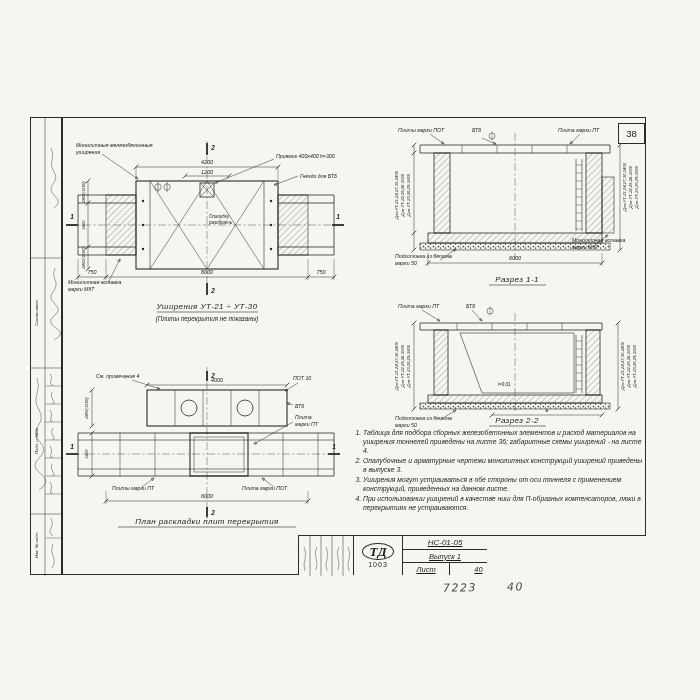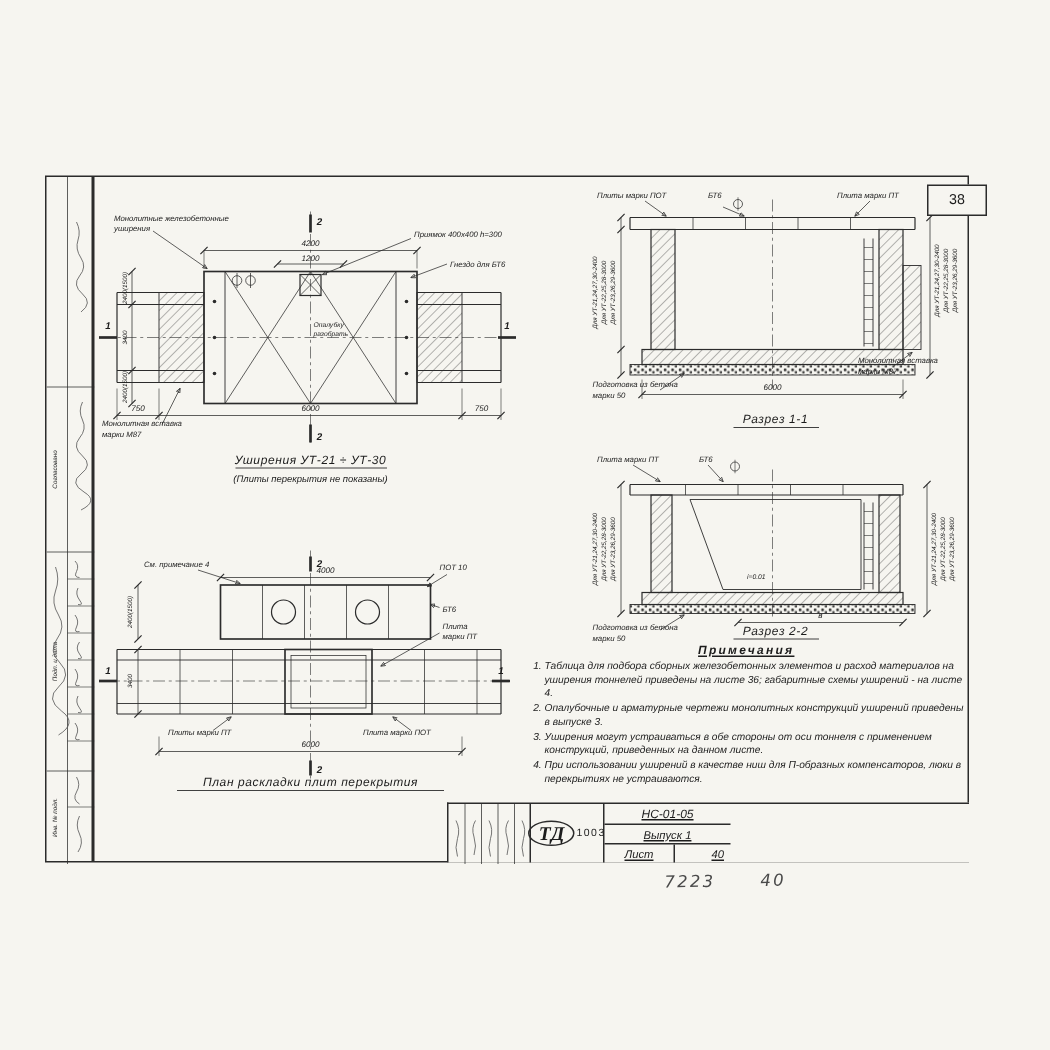--- a/index.html
+++ b/index.html
@@ -1,19 +1,19 @@
 <!DOCTYPE html>
 <html><head>
 <meta charset="utf-8">
 <style>
   html,body{margin:0;padding:0;background:#e8e7e2;}
   .sheet{position:relative;width:700px;height:700px;background:#f6f5f0;font-family:"Liberation Sans",sans-serif;overflow:hidden;}
   .frame{position:absolute;left:62px;top:117px;width:584px;height:458px;border:1.6px solid #2b2b2b;box-sizing:border-box;}
   svg.draw{position:absolute;left:62px;top:117px;}
-  .corner-box{position:absolute;left:618px;top:123px;width:40px;height:21px;border:1.1px solid #2b2b2b;box-sizing:border-box;display:flex;align-items:center;justify-content:center;font-size:9.5px;color:#1c1c1c;background:#f6f5f0;z-index:3;}
+  .corner-box{position:absolute;left:618px;top:123px;width:27px;height:21px;border:1.1px solid #2b2b2b;box-sizing:border-box;display:flex;align-items:center;justify-content:center;font-size:9.5px;color:#1c1c1c;background:#f6f5f0;z-index:3;}
   .side-strip{position:absolute;left:30px;top:117px;width:32px;height:458px;border:1.1px solid #2b2b2b;box-sizing:border-box;}
   
   svg line,svg path,svg rect,svg circle{stroke:#2b2b2b;fill:none;stroke-linecap:butt;}
   svg text{stroke:none;fill:#1c1c1c;}
   .w1{stroke-width:1.1}.w8{stroke-width:.8}.w6{stroke-width:.6}.w5{stroke-width:.5}.w4{stroke-width:.4}
   .thick{stroke-width:1.8}
   .ax{stroke-dasharray:8 2.5 2 2.5}
   .dot{fill:#2b2b2b;stroke:none}
   .hat{fill:url(#hat)}
   .dts{fill:url(#dts)}
@@ -26,21 +26,21 @@
   .tt{font:italic 8px "Liberation Sans",sans-serif;text-anchor:middle;letter-spacing:.4px}
   .ts{font:italic 6.3px "Liberation Sans",sans-serif;text-anchor:middle}
   
   .notes{position:absolute;left:352px;top:429px;width:291px;color:#1c1c1c;z-index:2;}
   .notes-title{font:italic bold 8px "Liberation Sans",sans-serif;text-align:center;text-decoration:underline;letter-spacing:1.5px;margin-bottom:3px;}
   .notes ol{margin:0;padding-left:11px;font:italic 6.8px/1.3 "Liberation Sans",sans-serif;}
   .notes li{margin-bottom:1.5px;}
   
   .tblock{position:absolute;left:298px;top:535px;width:348px;height:40px;display:flex;border-left:1.3px solid #2b2b2b;border-top:1.3px solid #2b2b2b;box-sizing:border-box;background:#f6f5f0;color:#1c1c1c;z-index:2;}
   .tb-sign{width:54px;border-right:1px solid #2b2b2b;}
-  .tb-logo{width:48px;border-right:1px solid #2b2b2b;display:flex;flex-direction:row;align-items:center;justify-content:center;gap:1px;}
+  .tb-logo{width:48px;border-right:1px solid #2b2b2b;display:flex;flex-direction:column;align-items:center;justify-content:center;gap:1px;}
   .logo-mark{font:italic bold 13px "Liberation Serif",serif;border:1.2px solid #2b2b2b;border-radius:50%;padding:0 6px;line-height:15px;}
   .logo-num{font:7px "Liberation Sans",sans-serif;letter-spacing:1px;}
   .tb-title{flex:1;border-right:1px solid #2b2b2b;display:flex;align-items:center;justify-content:center;font:italic 9px "Liberation Sans",sans-serif;letter-spacing:.3px;text-align:center;}
   .tb-right{width:84px;display:flex;flex-direction:column;font:italic 7.5px "Liberation Sans",sans-serif;text-decoration:underline;}
   .tb-doc{height:13px;border-bottom:1px solid #2b2b2b;display:flex;align-items:center;justify-content:center;font-size:8px;}
   .tb-issue{height:12px;border-bottom:1px solid #2b2b2b;display:flex;align-items:center;justify-content:center;}
   .tb-sheet{flex:1;display:flex;gap:20px;}
   .tb-sheet-label{width:46px;border-right:1px solid #2b2b2b;display:flex;align-items:center;justify-content:center;}
   .tb-sheet-num{flex:1;display:flex;align-items:center;justify-content:center;}
   .hand{position:absolute;left:443px;top:581px;font:italic 11px "DejaVu Sans",sans-serif;color:#4a4a4a;letter-spacing:1.5px;transform:rotate(-1deg);white-space:pre;}
@@ -381,21 +381,20 @@
       <text class="tn" x="151" y="398">2</text>
       <text class="tn" x="10" y="332">1</text>
       <text class="tn" x="272" y="332">1</text>
       <text class="tt" x="145" y="407">План раскладки плит перекрытия</text>
     </g>
   </svg>
 
   <div class="corner-box">38</div>
 
   <div class="notes">
-    <div class="notes-title">Примечания</div>
     <ol>
       <li>Таблица для подбора сборных железобетонных элементов и расход материалов на уширения тоннелей приведены на листе 36; габаритные схемы уширений - на листе 4.</li>
       <li>Опалубочные и арматурные чертежи монолитных конструкций уширений приведены в выпуске 3.</li>
       <li>Уширения могут устраиваться в обе стороны от оси тоннеля с применением конструкций, приведенных на данном листе.</li>
       <li>При использовании уширений в качестве ниш для П-образных компенсаторов, люки в перекрытиях не устраиваются.</li>
     </ol>
   </div>
 
   <div class="tblock">
     <div class="tb-sign">

